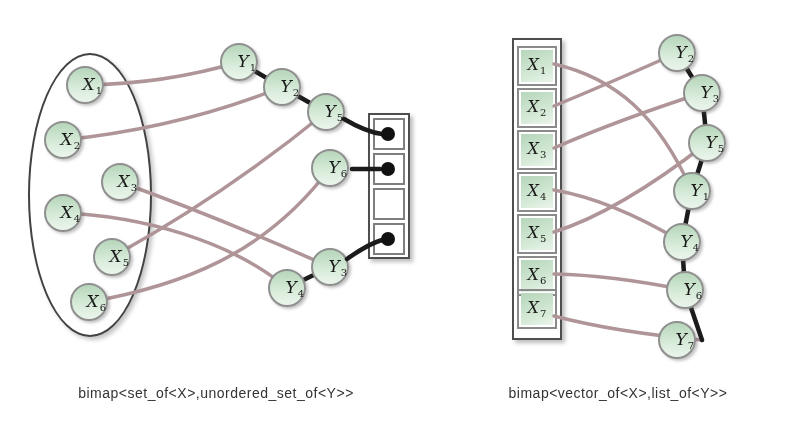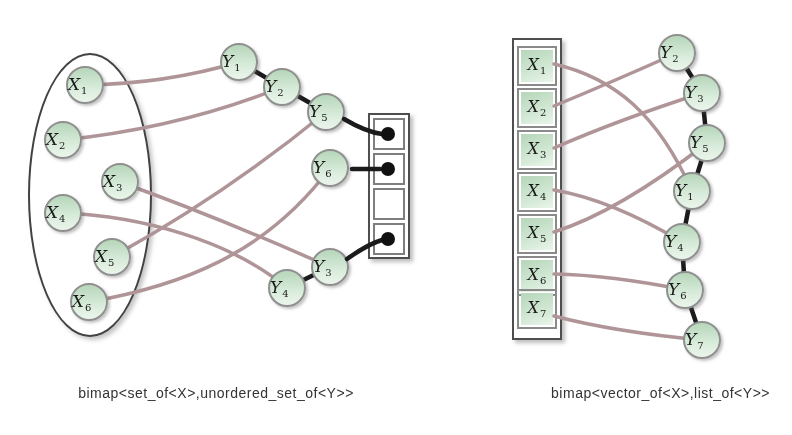--- a/index.html
+++ b/index.html
@@ -17,30 +17,30 @@
   .vbox{position:absolute;left:512px;top:38px;width:46px;height:298px;
         border:2px solid #4e4e4e;background:#fff;box-shadow:3px 3px 4px rgba(90,90,90,.4);}
   .vcell{position:absolute;left:3px;width:32px;height:32px;border:2px solid #8a8a8a;
          background:linear-gradient(160deg,#b6d6ba 0%,#d7ebd9 70%,#ebf5eb 100%) content-box #fff;
          padding:2px;text-align:center;line-height:30px;}
 
   
   .node{position:absolute;width:34px;height:34px;border:2px solid #8f8f8f;border-radius:50%;
         background:linear-gradient(180deg,#b6d6ba 0%,#d9ecdb 60%,#ebf5eb 100%);
         box-shadow:2px 2px 3px rgba(80,80,80,.35);
-        text-align:left;line-height:32px;}
+        text-align:right;line-height:32px;}
   .nb{font-style:italic;font-size:17px;color:#1a1a1a;}
   .ns{font-size:10px;color:#1a1a1a;vertical-align:-4px;margin-left:1px;}
   .vcell .nb{font-size:16px;}
 
   
   .caption{position:absolute;top:385px;font-family:Liberation Sans, sans-serif;
            font-size:14px;letter-spacing:.5px;color:#333;text-align:center;white-space:nowrap;}
   .cap-left{left:30px;width:372px;}
-  .cap-right{left:466px;width:304px;text-align:right;}
+  .cap-right{left:466px;width:304px;}
 </style>
 </head>
 <body>
 
 <div class="canvas">
 
   <div class="ellipse"></div>
 
   <div class="bucket">
     <div class="bcell" style="top:3px"></div>
@@ -96,21 +96,21 @@
   <div class="node" style="left:311px;top:149px"><span class="nb">Y</span><span class="ns">6</span></div>
   <div class="node" style="left:311px;top:248px"><span class="nb">Y</span><span class="ns">3</span></div>
   <div class="node" style="left:268px;top:269px"><span class="nb">Y</span><span class="ns">4</span></div>
 
   <div class="node" style="left:658px;top:34px"><span class="nb">Y</span><span class="ns">2</span></div>
   <div class="node" style="left:683px;top:74px"><span class="nb">Y</span><span class="ns">3</span></div>
   <div class="node" style="left:688px;top:124px"><span class="nb">Y</span><span class="ns">5</span></div>
   <div class="node" style="left:673px;top:172px"><span class="nb">Y</span><span class="ns">1</span></div>
   <div class="node" style="left:663px;top:223px"><span class="nb">Y</span><span class="ns">4</span></div>
   <div class="node" style="left:666px;top:271px"><span class="nb">Y</span><span class="ns">6</span></div>
-  <div class="node" style="left:683px;top:321px"><span class="nb">Y</span><span class="ns">7</span></div>
+  <div class="node" style="left:658px;top:321px"><span class="nb">Y</span><span class="ns">7</span></div>
 
   <svg class="layer" width="792" height="435">
     <g stroke="#1b1b1b" stroke-width="4.5" fill="none" stroke-linecap="round">
       <path d="M 344,119 Q 366,132 382,134"></path>
       <path d="M 352,169 L 380,169"></path>
       <path d="M 347,259 Q 368,244 382,240"></path>
     </g>
     <g fill="#111">
       <circle cx="388" cy="134" r="7"></circle>
       <circle cx="388" cy="169" r="7"></circle>

